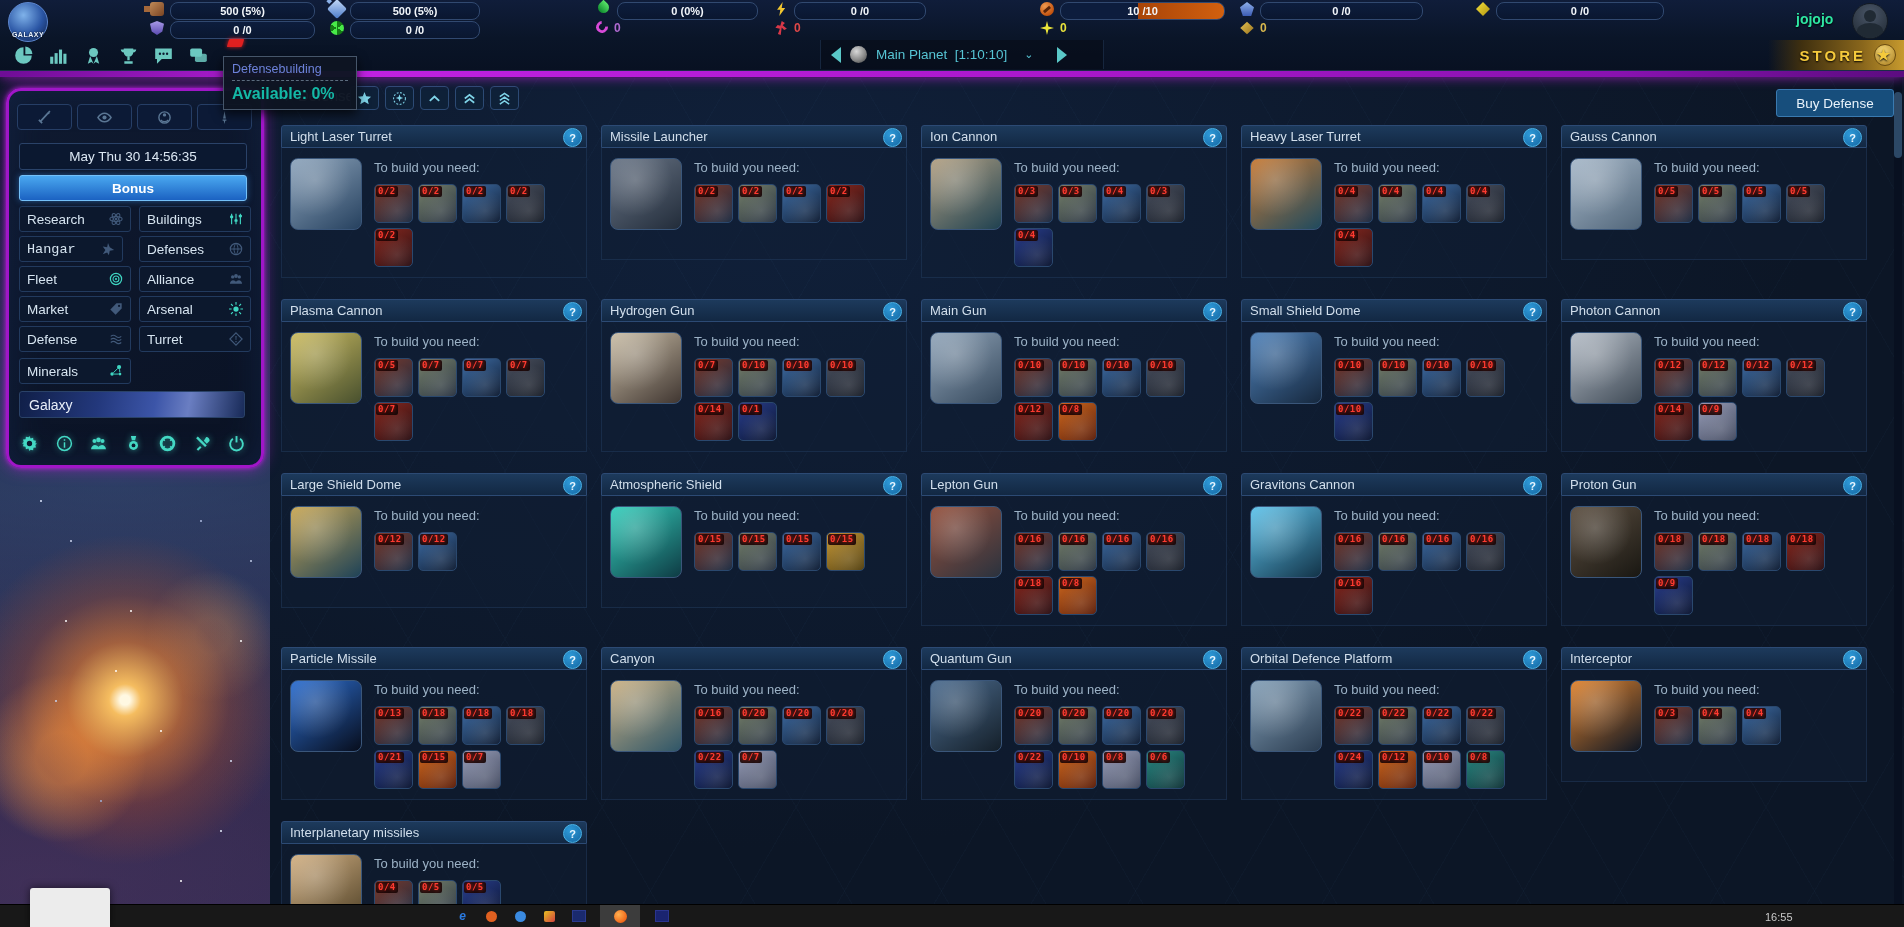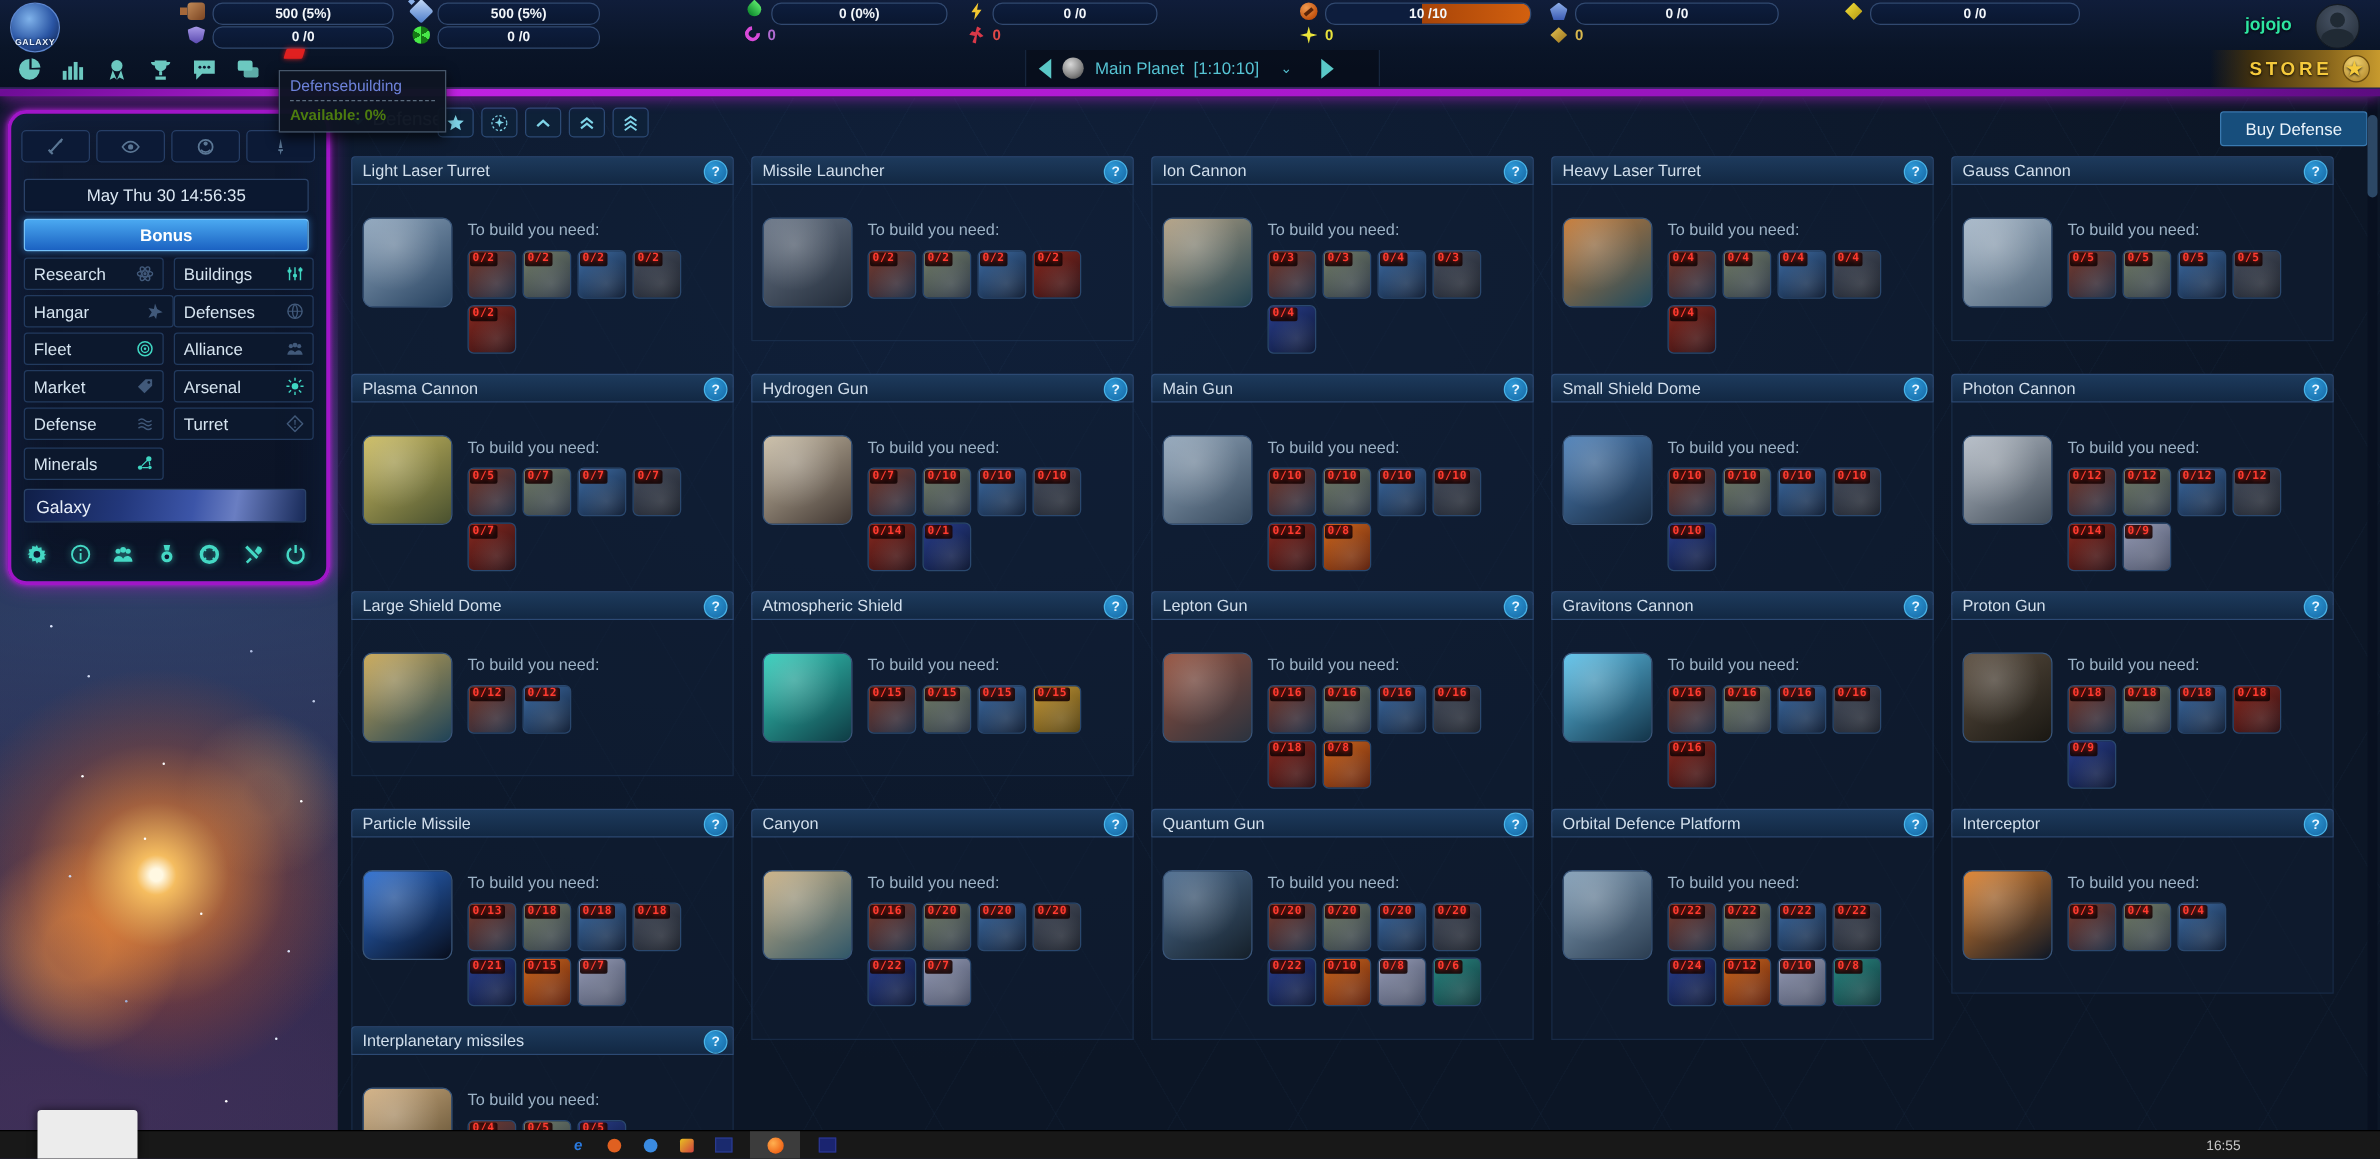--- a/index.html
+++ b/index.html
@@ -71,21 +71,21 @@
     background:linear-gradient(90deg,rgba(30,22,8,0),#40300f 25%,#8a671c 70%,#c79a2e 100%);
     display:flex;align-items:center;justify-content:flex-end;gap:8px;padding-right:8px;box-sizing:border-box}
   #store span{color:#f5ca3c;font-weight:700;font-size:15px;letter-spacing:3px;text-shadow:0 1px 2px #000}
   #storebadge{width:20px;height:20px;border-radius:50%;background:radial-gradient(circle at 40% 30%,#f5d878,#a87c1e);
     border:1px solid #6a4c10;color:#5c430e;font-size:11px;display:flex;align-items:center;justify-content:center}
   
   #tooltip{position:absolute;left:223px;top:56px;width:116px;z-index:60;background:rgba(13,21,34,.97);
     border:1px solid #46566a;box-shadow:0 4px 10px rgba(0,0,0,.7);padding:5px 8px 6px}
   #tooltip .tt{color:#6d82da;font-size:12.5px}
   #tooltip .div{border-top:1px dashed #5c6c7e;margin:4px 0}
-  #tooltip .tl{color:#4d7c0f;font-weight:700;font-size:12px}
+  #tooltip .tl{color:#14b8a6;font-weight:700;font-size:16px}
   #notifred{position:absolute;left:228px;top:39px;width:15px;height:8px;background:#e02020;z-index:59;
     transform:skewX(-18deg);border-radius:1px;box-shadow:0 0 4px #e02020}
   
   #sidebar{position:absolute;left:6px;top:88px;width:252px;height:374px;z-index:10;border-radius:15px;
     border:3px solid #a016c8;background:linear-gradient(160deg,rgba(15,26,49,.96),rgba(9,17,34,.96));
     box-shadow:0 0 16px rgba(192,32,226,.6),0 0 4px rgba(192,32,226,.9),inset 0 0 34px rgba(22,44,86,.5)}
   .toolbtn{position:absolute;height:24px;width:53px;background:#0c1a36;border:1px solid #263e66;border-radius:4px;
     color:#5a7694;display:flex;align-items:center;justify-content:center;cursor:pointer}
   .toolbtn svg{width:15px;height:15px}
   #datebar{position:absolute;left:10px;top:52px;width:226px;height:25px;background:#0b1830;border:1px solid #2a4268;
@@ -123,21 +123,21 @@
   #scrollthumb{position:absolute;left:1624px;top:14px;width:8px;height:66px;background:#2c4866;border-radius:4px;cursor:grab}
   
   .card{position:absolute;width:306px}
   .card-title{height:23px;background:linear-gradient(180deg,#1d3a5c,#122843);border:1px solid #2c4a74;border-radius:3px 3px 0 0;
     position:relative;display:flex;align-items:center;box-sizing:border-box}
   .card-title .ct{color:#d2dfec;font-size:13px;padding-left:8px;white-space:nowrap}
   .help{position:absolute;right:4px;top:2px;width:17px;height:17px;border-radius:50%;cursor:pointer;
     background:radial-gradient(circle at 35% 30%,#2e9ad8,#1668a4);border:1px solid #4ab4e8;color:#eaf6ff;
     font-size:11px;font-weight:700;display:flex;align-items:center;justify-content:center}
   .card-body{background:rgba(16,30,52,.5);border:1px solid rgba(44,74,116,.35);border-top:none;
-    padding:26px 8px;display:flex;min-height:112px;box-sizing:border-box}
+    padding:10px 8px;display:flex;min-height:112px;box-sizing:border-box}
   .art{width:70px;height:70px;border-radius:8px;border:1px solid #3a567a;flex:none;margin-right:12px;position:relative;overflow:hidden}
   .art::after{content:"";position:absolute;inset:0;background:radial-gradient(circle at 35% 30%,rgba(255,255,255,.22),transparent 55%)}
   .cr{flex:1;min-width:0}
   .need{color:#9cb2c6;font-size:13px;margin:2px 0 9px}
   .reqs{display:flex;flex-wrap:wrap;gap:5px;width:208px}
   .tile{width:37px;height:37px;border-radius:5px;border:1px solid #2a486e;position:relative;cursor:pointer;overflow:hidden}
   .tile::after{content:"";position:absolute;inset:0;background:radial-gradient(circle at 60% 70%,rgba(255,255,255,.12),transparent 60%)}
   .badge{position:absolute;left:1px;top:1px;z-index:2;background:rgba(22,6,6,.92);border-radius:2px;padding:0 2px;
     font:700 9px "DejaVu Sans Mono",monospace;color:#ff3b30;line-height:11px;letter-spacing:.5px;
     text-shadow:0 0 4px rgba(255,45,30,.9)}
@@ -993,21 +993,21 @@
         <span>Buildings</span>
         <span class="mi bright">
           <svg viewBox="0 0 16 16" fill="currentColor">
             <path d="M3 2v12M8 2v12M13 2v12" stroke="currentColor" stroke-width="1.3"></path>
             <rect x="1.2" y="4" width="3.6" height="3" rx="1"></rect>
             <rect x="6.2" y="8.2" width="3.6" height="3" rx="1"></rect>
             <rect x="11.2" y="3" width="3.6" height="3" rx="1"></rect>
           </svg>
         </span>
       </div>
-      <div class="mbtn" style="left: 10px; top: 145px; width: 120px;">
+      <div class="mbtn" style="left: 10px; top: 145px; width: 104px; font-family: Liberation Mono, monospace;">
         <span>Hangar</span>
         <span class="mi">
           <svg viewBox="0 0 16 16" fill="currentColor">
             <path d="M8 1l2 5 5 3-5 1-1 5-2-3-5 2 3-5-3-4 5 1z"></path>
           </svg>
         </span>
       </div>
       <div class="mbtn" style="left: 130px; top: 145px; width: 112px;">
         <span>Defenses</span>
         <span class="mi">

